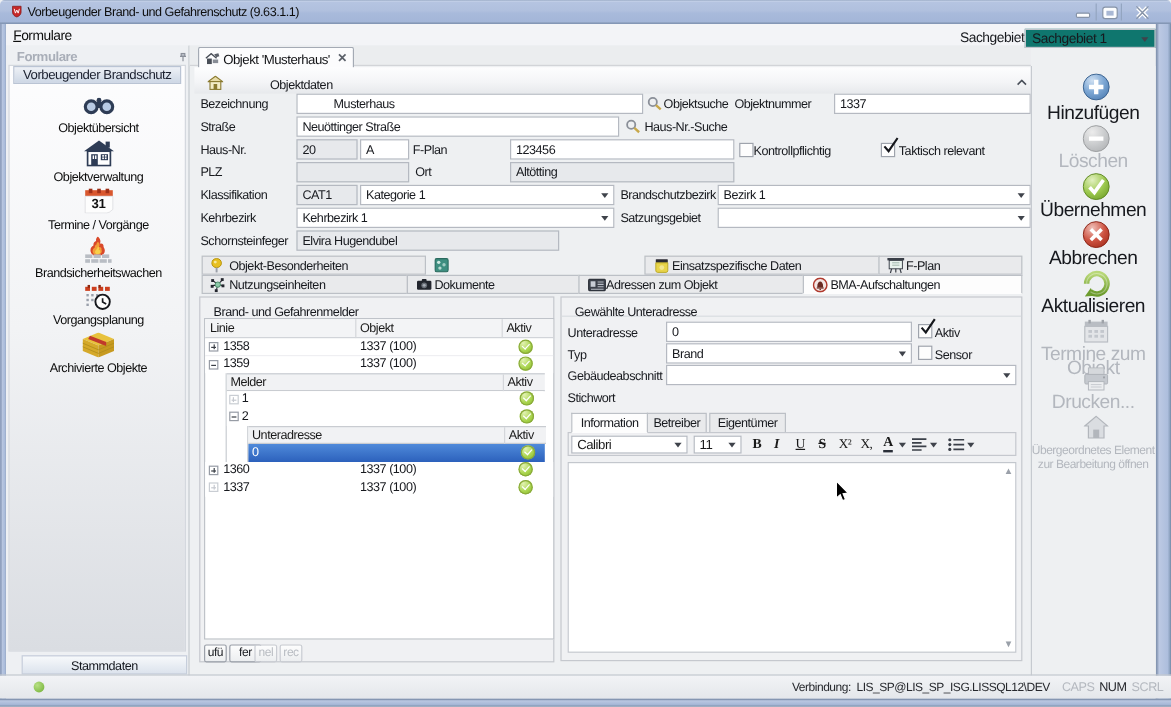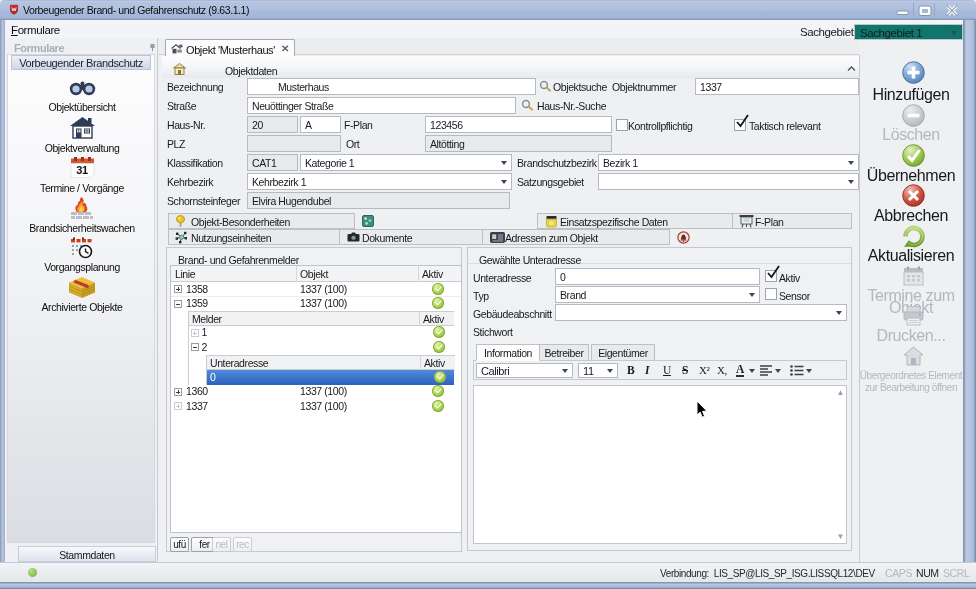--- a/index.html
+++ b/index.html
@@ -232,21 +232,21 @@
   <div class="finput" style="left:143px;top:116px;width:212px;">Kategorie 1<div class="carr"></div></div>
   <div class="flabel" style="left:360px;top:119px;">Brandschutzbezirk</div>
   <div class="finput" style="left:441px;top:116px;width:261px;">Bezirk 1<div class="carr"></div></div>
   <div class="flabel" style="left:10px;top:138px;">Kehrbezirk</div>
   <div class="finput" style="left:90px;top:135px;width:265px;">Kehrbezirk 1<div class="carr"></div></div>
   <div class="flabel" style="left:360px;top:138px;">Satzungsgebiet</div>
   <div class="finput" style="left:441px;top:135px;width:261px;">
       <div class="carr"></div>
     </div>
   <div class="flabel" style="left:10px;top:157px;">Schornsteinfeger</div>
-  <div class="finput fro" style="left:90px;top:154px;width:263px;">Elvira Hugendubel</div>
+  <div class="finput fro" style="left:90px;top:154px;width:219px;">Elvira Hugendubel</div>
 
   <div class="ttab" style="left:11px;top:175px;width:187px;">Objekt-Besonderheiten</div>
   <div class="ttab" style="left:380px;top:175px;width:196px;">Einsatzspezifische Daten</div>
   <div class="ttab" style="left:575px;top:175px;width:120px;padding-left:22px;">F-Plan</div>
   <svg class="abs" style="left:19px;top:177px" width="9" height="13" viewBox="0 0 9 13">
       <path d="M4.5 0.5 C7 0.5 8.5 2.2 8.5 4.3 C8.5 6.6 6.5 8 4.5 8 C2.5 8 0.5 6.6 0.5 4.3 C0.5 2.2 2 0.5 4.5 0.5Z" fill="#e8c021" stroke="#b5920a" stroke-width="0.8"></path>
       <circle cx="3.4" cy="3.4" r="1.2" fill="#f7e9a0"></circle>
       <rect x="3.7" y="8" width="1.6" height="4" fill="#9a9fa8"></rect>
     </svg>
   <svg class="abs" style="left:205px;top:177px" width="12" height="12" viewBox="0 0 12 12">
@@ -262,20 +262,21 @@
     </svg>
   <svg class="abs" style="left:582px;top:176px" width="15" height="14" viewBox="0 0 15 14">
       <rect x="0.5" y="1" width="14" height="2" fill="#3a3f48"></rect>
       <rect x="2" y="3" width="11" height="7" fill="#e9f2ee" stroke="#3a3f48" stroke-width="0.8"></rect>
       <path d="M4 10 L3 13.5 M11 10 L12 13.5 M7.5 10 v3" stroke="#3a3f48" stroke-width="1"></path>
       <path d="M4.5 5 h6 M4.5 7 h6" stroke="#9fb5aa" stroke-width="0.8"></path>
     </svg>
   <div class="ttab" style="left:11px;top:191px;width:172px;">Nutzungseinheiten</div>
   <div class="ttab" style="left:182px;top:191px;width:144px;">Dokumente</div>
   <div class="ttab" style="left:325px;top:191px;width:188px;">Adressen zum Objekt</div>
+  <div class="ttab" style="left:512px;top:191px;width:183px;background:#fdfdfd;border-bottom-color:#fdfdfd;">BMA-Aufschaltungen</div>
   <svg class="abs" style="left:18px;top:193px" width="13" height="13" viewBox="0 0 13 13">
       <g fill="#23262e">
         <rect x="1" y="1.6" width="2.4" height="2.4"></rect>
         <rect x="9" y="0.8" width="2.4" height="2.4"></rect>
         <rect x="0.6" y="6.4" width="2.4" height="2.4"></rect>
         <rect x="9.6" y="6" width="2.4" height="2.4"></rect>
         <rect x="4" y="10" width="2.4" height="2.4"></rect>
       </g>
       <path d="M2.8 3.2 L6.4 6 M10 2.6 L6.8 5.8 M2.4 7 L6 6.4 M10.2 7 L7 6.2 M5.4 10.4 L6.4 6.8" stroke="#23262e" stroke-width="0.9"></path>
       <circle cx="6.5" cy="6.2" r="2.2" fill="#8cc8a8" stroke="#4a8a66" stroke-width="0.8"></circle>

